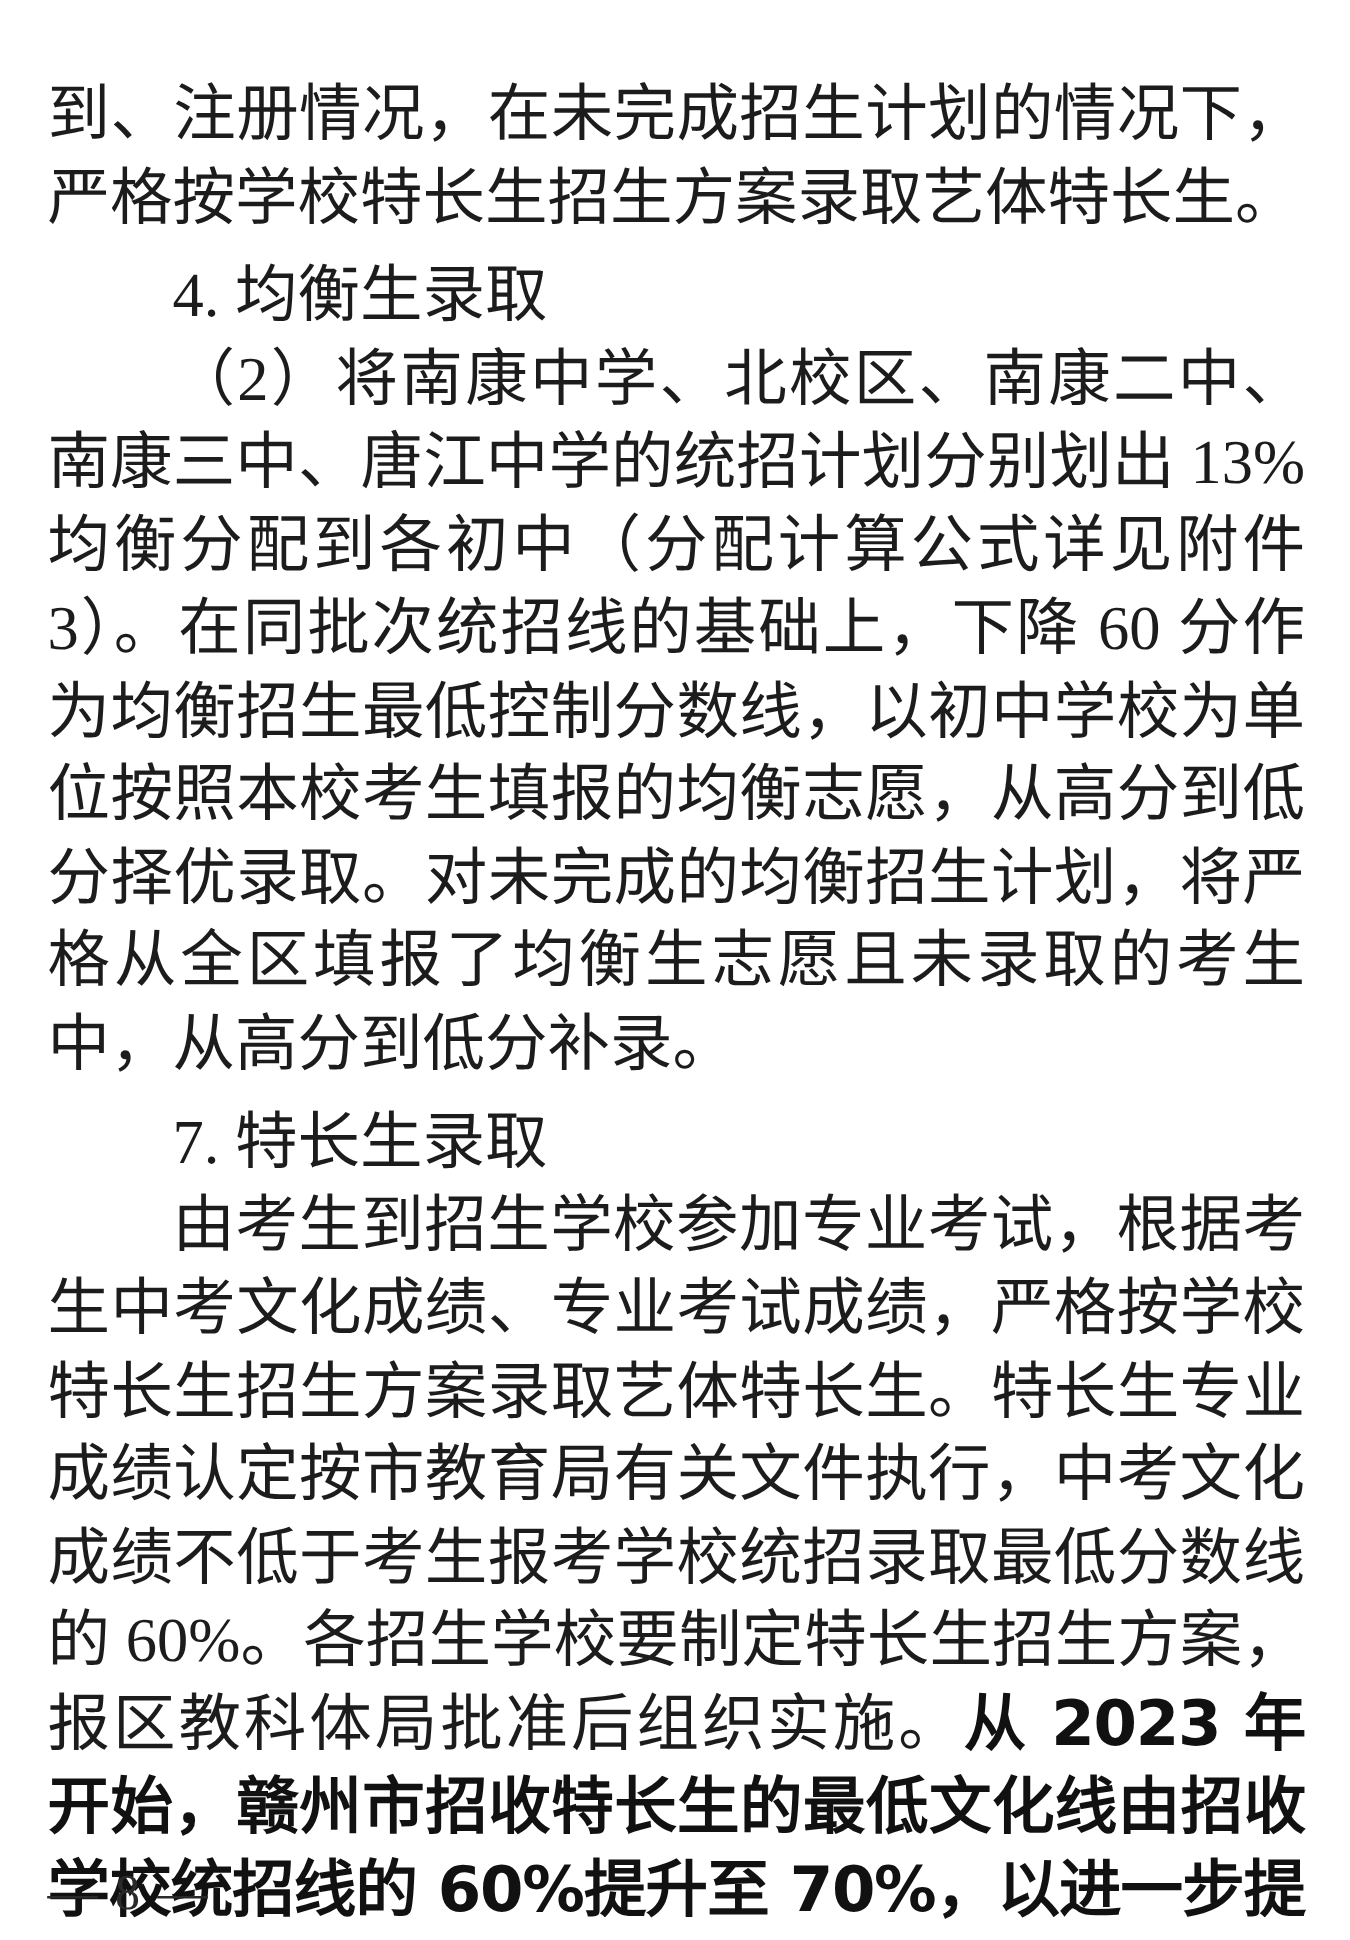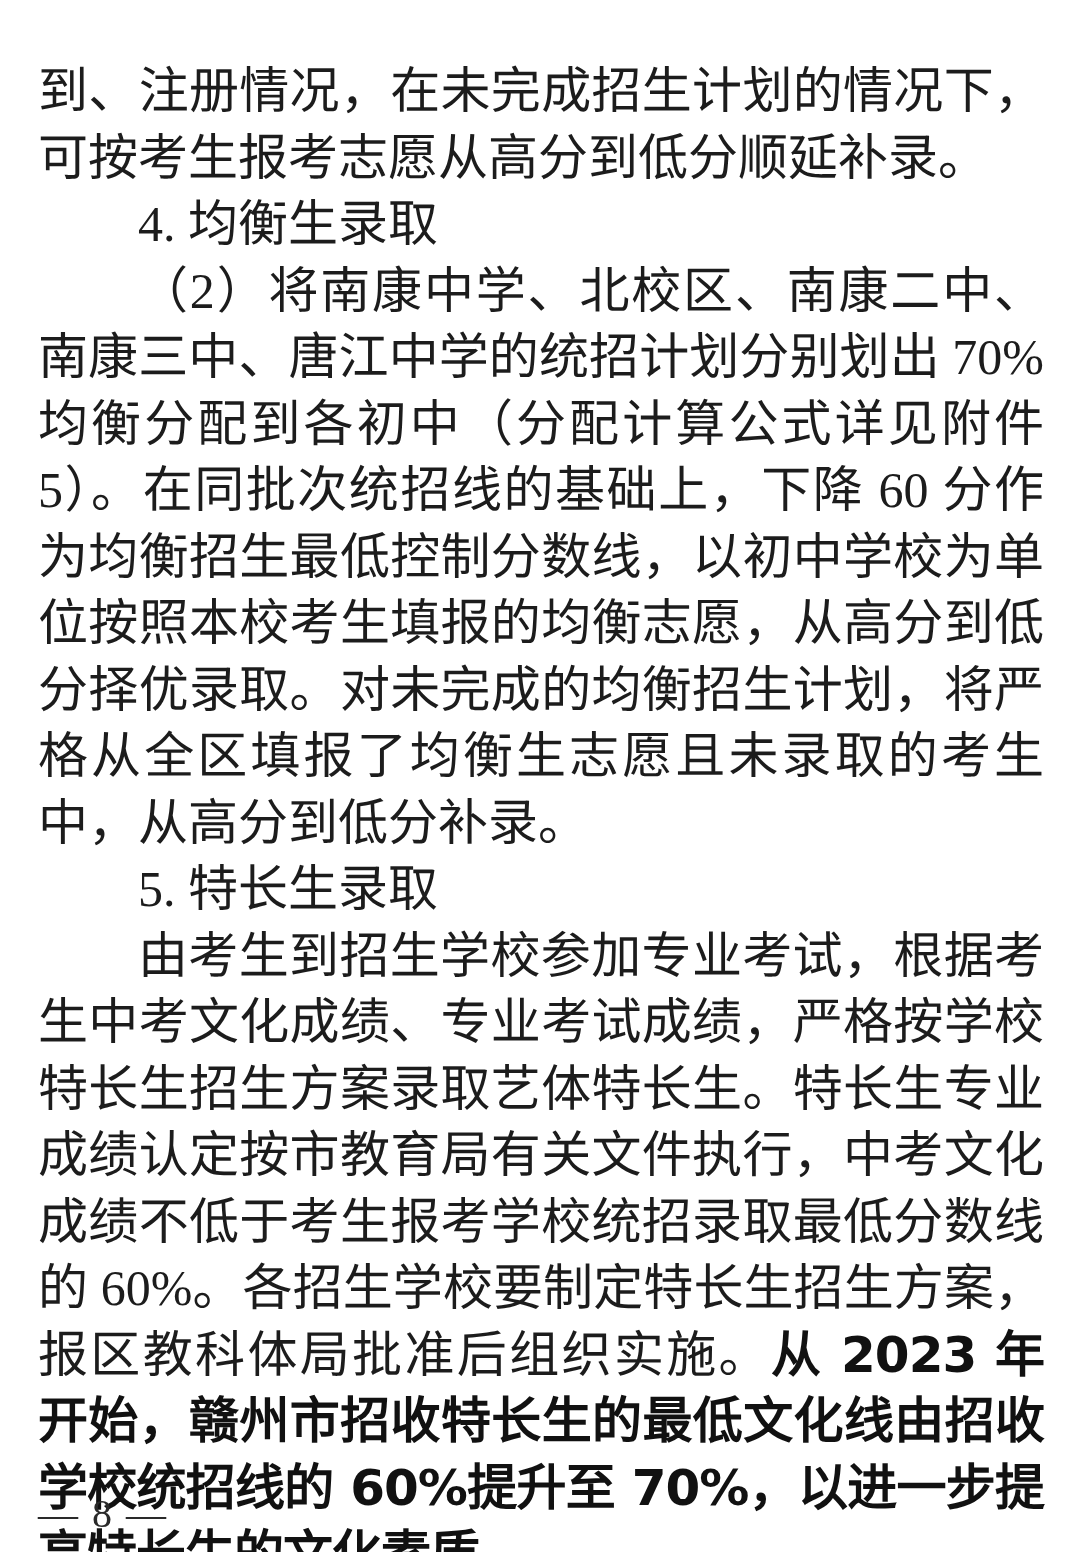--- a/index.html
+++ b/index.html
@@ -34,20 +34,21 @@
     letter-spacing: 0px;
     color: #1c1c1c;
     font-weight: 400;
     -webkit-font-smoothing: antialiased;
   }
   p.indent {
     text-indent: 100px;
   }
   p.heading {
     text-indent: 100px;
+    margin-top: 12px;
   }
   .bold-run {
     font-family: "DejaVu Sans", "Liberation Sans", sans-serif;
     font-weight: 700;
     color: #111111;
     letter-spacing: -1px;
   }
   .page-number {
     position: absolute;
     left: 38px;
@@ -60,28 +61,28 @@
     white-space: nowrap;
   }
 </style>
 </head>
 <body>
 
 <div class="page">
 
   <div class="doc-body">
 
-    <p class="body">到、注册情况，在未完成招生计划的情况下，可按考生报考志愿从高分到低分顺延补录。</p>
+    <p class="body">到、注册情况，在未完成招生计划的情况下，严格按学校特长生招生方案录取艺体特长生。</p>
 
     <p class="heading">4. 均衡生录取</p>
 
 
-    <p class="indent">（2）将南康中学、北校区、南康二中、南康三中、唐江中学的统招计划分别划出 70%均衡分配到各初中（分配计算公式详见附件 5）。在同批次统招线的基础上，下降 60 分作为均衡招生最低控制分数线，以初中学校为单位按照本校考生填报的均衡志愿，从高分到低分择优录取。对未完成的均衡招生计划，将严格从全区填报了均衡生志愿且未录取的考生中，从高分到低分补录。</p>
+    <p class="indent">（2）将南康中学、北校区、南康二中、南康三中、唐江中学的统招计划分别划出 13%均衡分配到各初中（分配计算公式详见附件 3）。在同批次统招线的基础上，下降 60 分作为均衡招生最低控制分数线，以初中学校为单位按照本校考生填报的均衡志愿，从高分到低分择优录取。对未完成的均衡招生计划，将严格从全区填报了均衡生志愿且未录取的考生中，从高分到低分补录。</p>
 
-    <p class="heading">5. 特长生录取</p>
+    <p class="heading">7. 特长生录取</p>
 
     <p class="indent"><span>由考生到招生学校参加专业考试，根据考生中考文化成绩、专业考试成绩，严格按学校特长生招生方案录取艺体特长生。特长生专业成绩认定按市教育局有关文件执行，中考文化成绩不低于考生报考学校统招录取最低分数线的 60%。各招生学校要制定特长生招生方案，报区教科体局批准后组织实施。</span><span class="bold-run">从 2023 年开始，赣州市招收特长生的最低文化线由招收学校统招线的 60%提升至 70%，以进一步提高特长生的文化素质。</span></p>
 
   </div>
 
   <div class="page-number">— 8 —</div>
 
 </div>
 
 </body></html>

